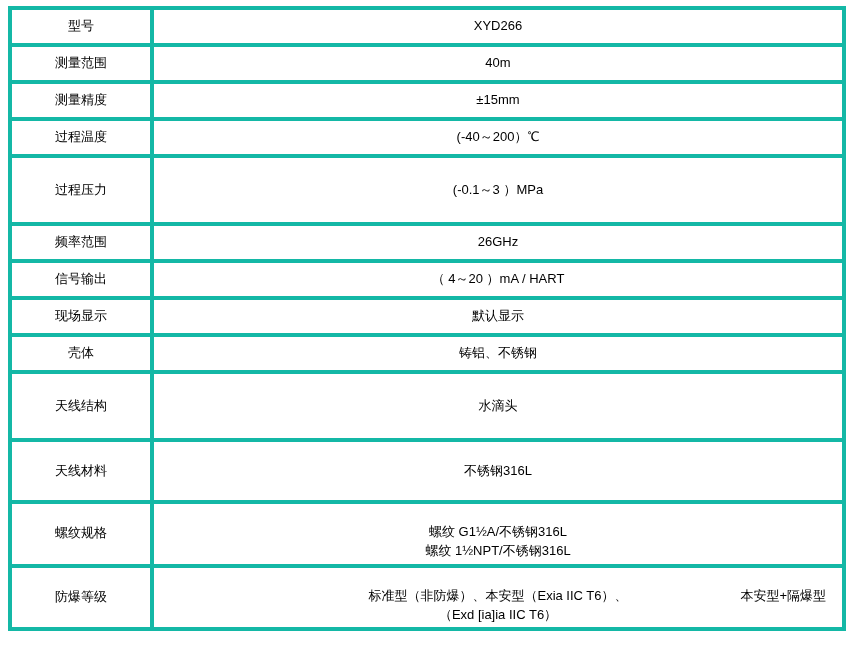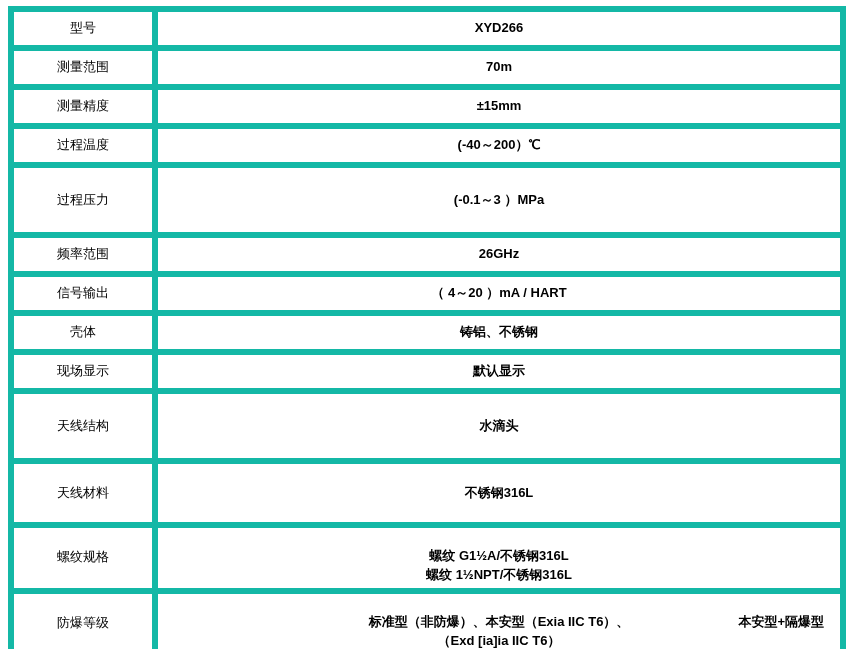--- a/index.html
+++ b/index.html
@@ -14,34 +14,33 @@
     color: #000000;
     overflow: hidden;
   }
   .spec-table {
     border-collapse: collapse;
     width: 838px;
     margin: 6px 0 0 8px;
     table-layout: fixed;
   }
   .spec-table td {
-    border: 6px solid #14b8a6;
+    border: 4px solid #14b8a6;
     font-size: 13px;
     line-height: 1.45;
     padding: 3px 4px;
     vertical-align: middle;
   }
   .spec-table td.label {
     width: 130px;
     text-align: center;
     white-space: nowrap;
   }
   .spec-table td.value {
     text-align: center;
-    font-weight: bold;
   }
   .val-lines {
     display: block;
     text-align: center;
     margin-top: 16px;
   }
   .val-line {
     display: block;
   }
   
@@ -67,21 +66,21 @@
   <tbody>
 
     <tr class="h-norm">
       <td class="label">型号</td>
       <td class="value">XYD266</td>
     </tr>
 
 
     <tr class="h-norm">
       <td class="label">测量范围</td>
-      <td class="value">70m</td>
+      <td class="value">40m</td>
     </tr>
 
     <tr class="h-norm">
       <td class="label">测量精度</td>
       <td class="value">±15mm</td>
     </tr>
 
     <tr class="h-norm">
       <td class="label">过程温度</td>
       <td class="value">(-40～200）℃</td>
@@ -97,27 +96,27 @@
       <td class="value">26GHz</td>
     </tr>
 
     <tr class="h-norm">
       <td class="label">信号输出</td>
       <td class="value">（ 4～20 ）mA / HART</td>
     </tr>
 
 
     <tr class="h-norm">
-      <td class="label">壳体</td>
-      <td class="value">铸铝、不锈钢</td>
+      <td class="label">现场显示</td>
+      <td class="value">默认显示</td>
     </tr>
 
     <tr class="h-norm">
-      <td class="label">现场显示</td>
-      <td class="value">默认显示</td>
+      <td class="label">壳体</td>
+      <td class="value">铸铝、不锈钢</td>
     </tr>
 
     <tr class="h-tall">
       <td class="label">天线结构</td>
       <td class="value">水滴头</td>
     </tr>
 
     <tr class="h-mid">
       <td class="label">天线材料</td>
       <td class="value">不锈钢316L</td>

